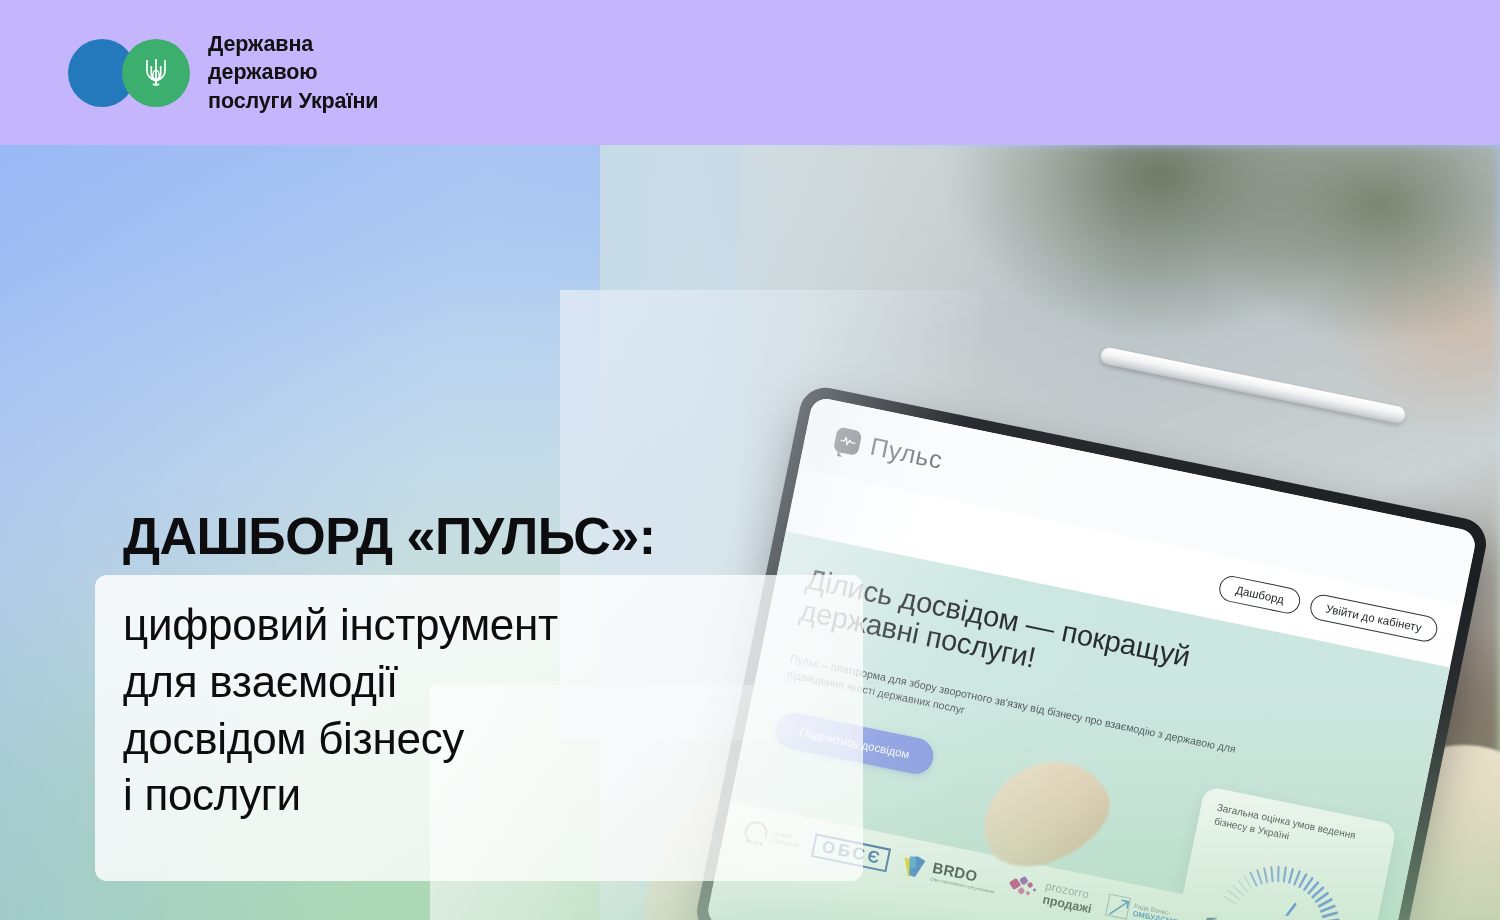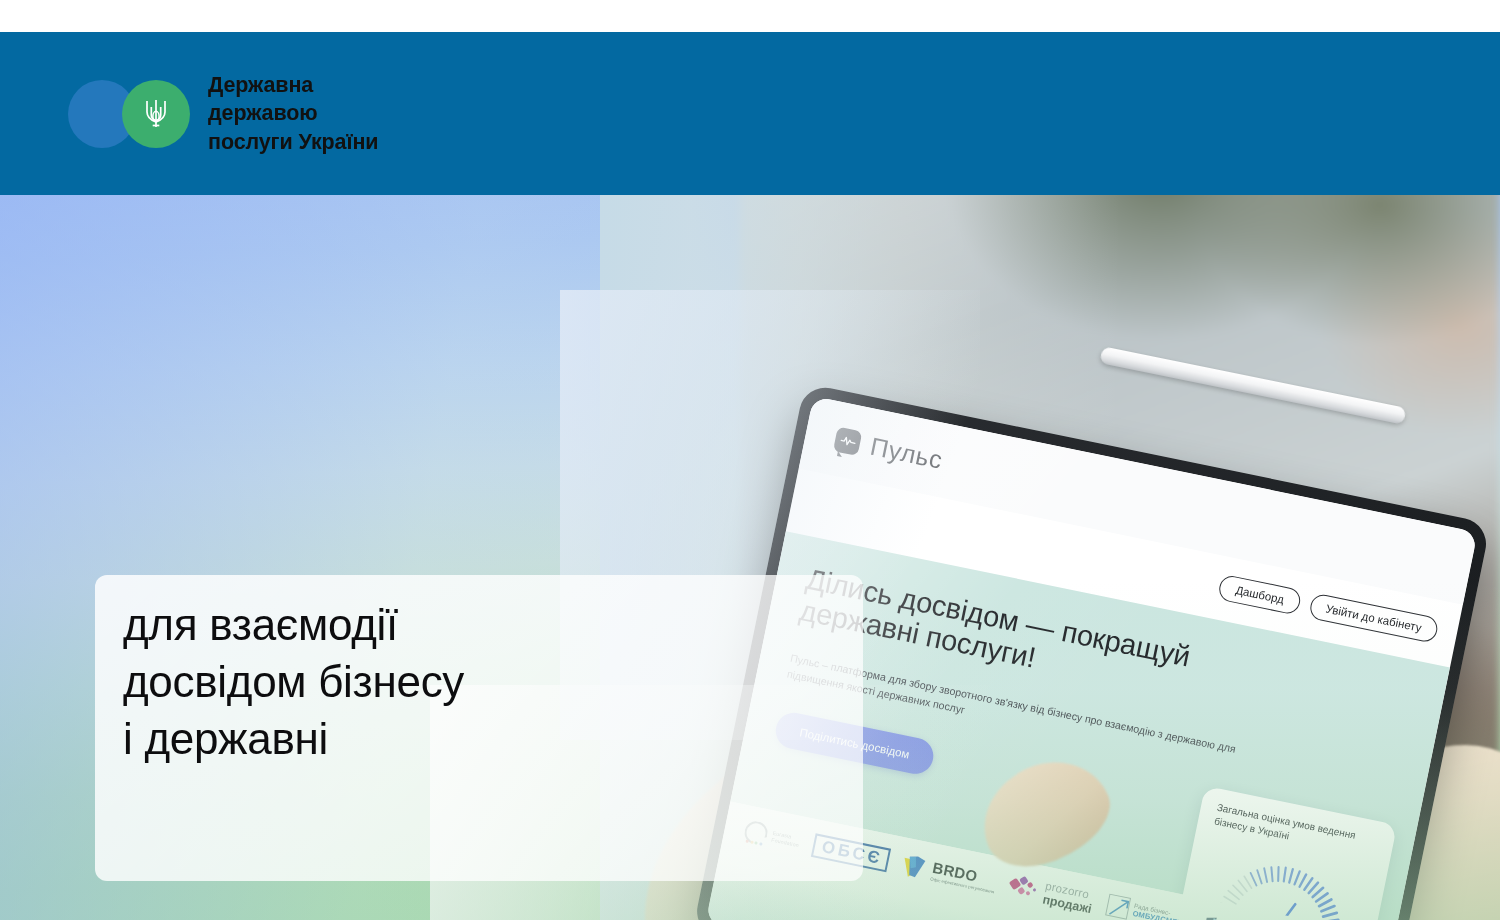--- a/index.html
+++ b/index.html
@@ -6,22 +6,22 @@
   html,body { width:1500px; height:920px; overflow:hidden; }
   body {
     font-family:"Liberation Sans", sans-serif;
     background:#ffffff;
   }
 
   .page { position:relative; width:1500px; height:920px; overflow:hidden; background:#fff; }
 
   
   .header {
-    position:absolute; left:0; top:0; width:1500px; height:163px;
-    background:#0369a1; display:flex; align-items:center; z-index:40;margin-top:32px;
+    position:absolute; left:0; top:0; width:1500px; height:145px;
+    background:#c4b5fd; display:flex; align-items:center; z-index:40;
   }
   .logo-block { display:flex; align-items:center; margin-left:68px; }
   .logo-marks { position:relative; width:122px; height:68px; flex:0 0 auto; }
   .circle-blue {
     position:absolute; left:0; top:0; width:68px; height:68px;
     border-radius:50%; background:#2478BC;
   }
   .circle-green {
     position:absolute; left:54px; top:0; width:68px; height:68px;
     border-radius:50%; background:#3CAE6E;
@@ -488,21 +488,23 @@
           <div class="glare"></div>
         </div>
       </div>
     </div>
 
     <div class="hand-thumb"></div>
     <div class="veil-bottom"></div>
     <div class="fg-fade"></div>
     <div class="fg-fade-top"></div>
 
+    <div class="headline">ДАШБОРД «ПУЛЬС»:</div>
     <div class="text-panel"></div>
     <div class="subhead">
+      <div>цифровий інструмент</div>
       <div>для взаємодії</div>
       <div>досвідом бізнесу</div>
-      <div>і державні</div>
+      <div>і послуги</div>
     </div>
   </div>
 
 </div>
 
 </body></html>

